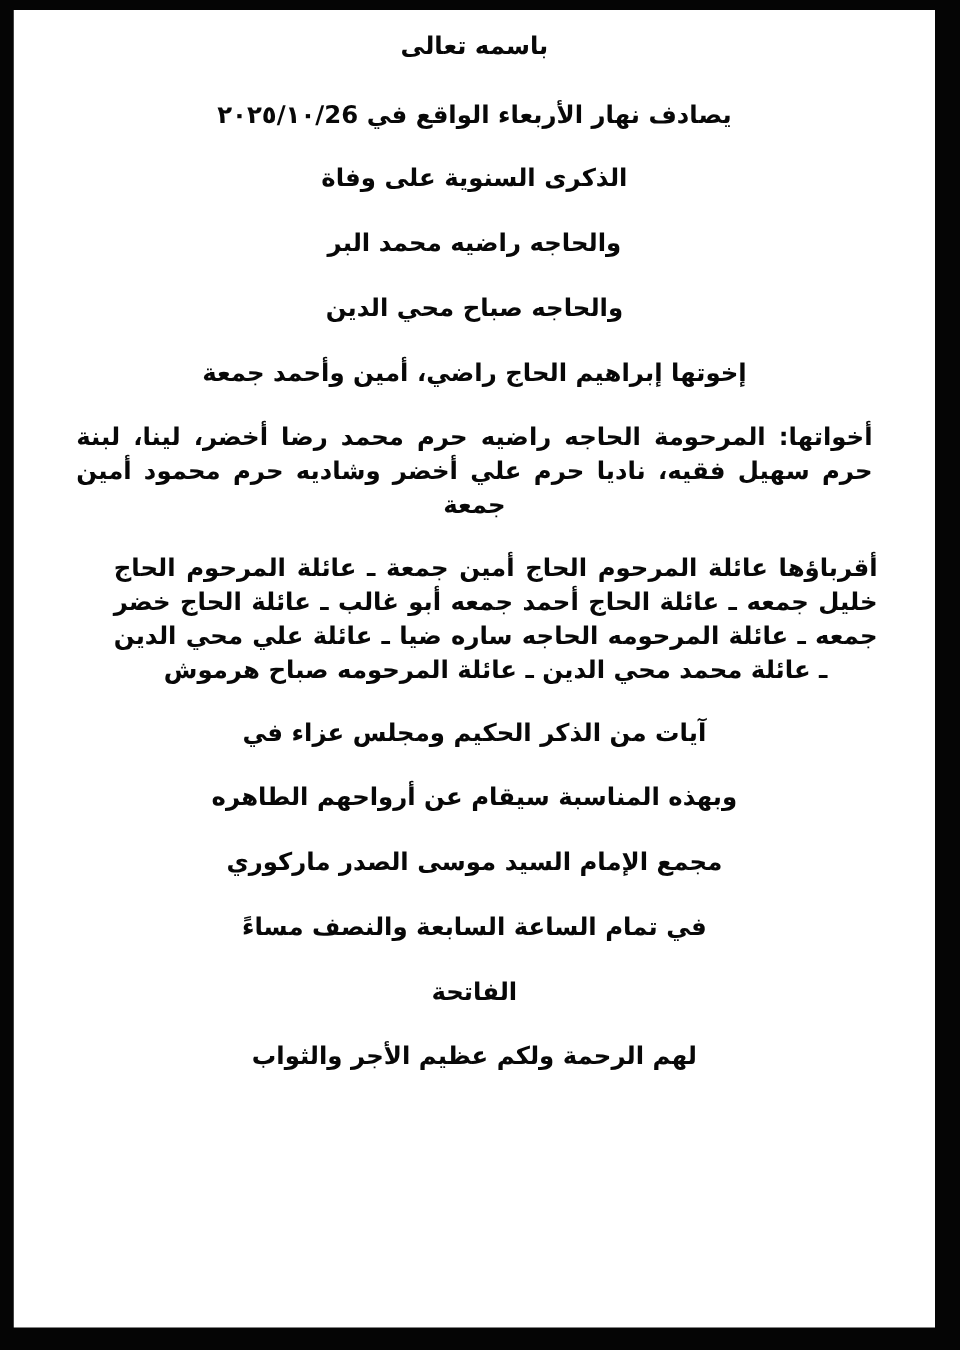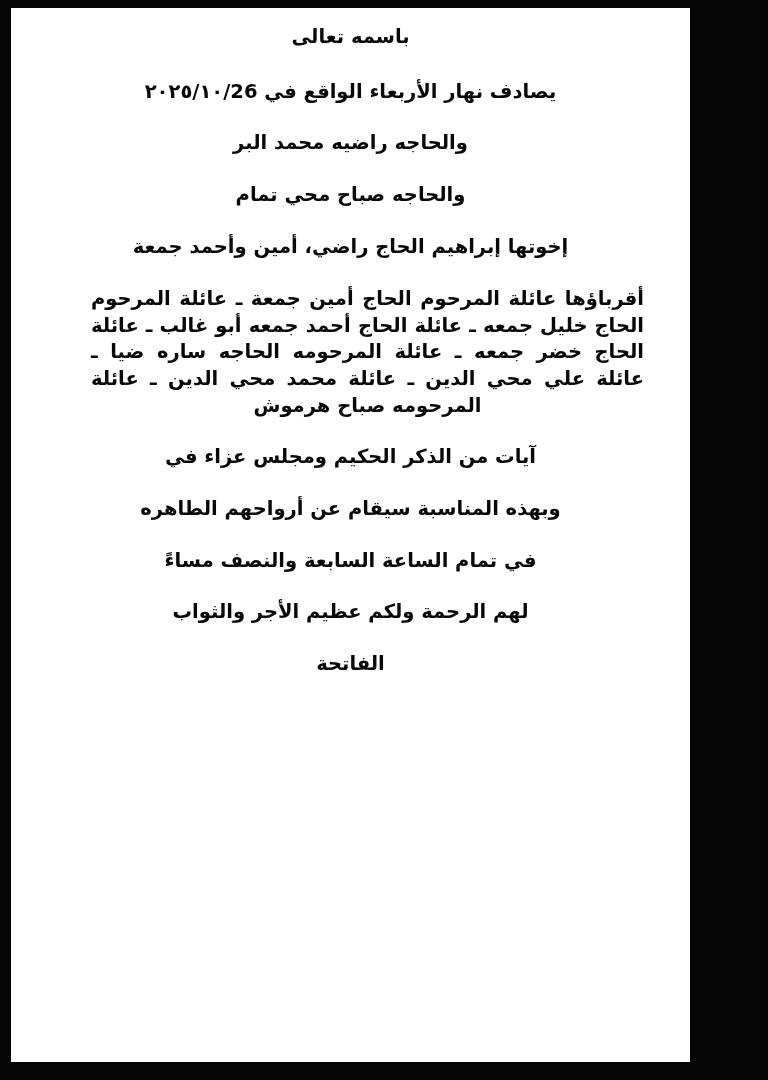--- a/index.html
+++ b/index.html
@@ -24,21 +24,21 @@
     height: 1080px;
     background: #050505;
     box-sizing: border-box;
   }
 
   
   #paper {
     position: absolute;
     left: 11px;
     top: 8px;
-    width: 679px;
+    width: 737px;
     height: 1054px;
     background: #ffffff;
     box-sizing: border-box;
     overflow: hidden;
   }
 
   #content {
     box-sizing: border-box;
     padding: 16px 44px 0 44px;
     width: 100%;
@@ -87,38 +87,41 @@
 <body>
 
 <div id="notice-frame">
   <div id="paper">
     <div id="content">
 
       <p class="line stmt first">باسمه تعالى</p>
 
       <p class="line stmt">يصادف نهار الأربعاء الواقع في ٢٠٢٥/١٠/26</p>
 
+      <p class="line stmt">الذكرى السنوية على وفاة</p>
 
 
       <p class="line stmt">والحاجه راضيه محمد البر</p>
 
-      <p class="line stmt">والحاجه صباح محي تمام</p>
+      <p class="line stmt">والحاجه صباح محي الدين</p>
 
       <p class="line stmt">إخوتها إبراهيم الحاج راضي، أمين وأحمد جمعة</p>
 
+      <p class="line para">أخواتها: المرحومة الحاجه راضيه حرم محمد رضا أخضر، لينا، لبنة حرم سهيل فقيه، ناديا حرم علي أخضر وشاديه حرم محمود أمين جمعة</p>
 
       <p class="line para wide">أقرباؤها عائلة المرحوم الحاج أمين جمعة ـ عائلة المرحوم الحاج خليل جمعه ـ عائلة الحاج أحمد جمعه أبو غالب ـ عائلة الحاج خضر جمعه ـ عائلة المرحومه الحاجه ساره ضيا ـ عائلة علي محي الدين ـ عائلة محمد محي الدين ـ عائلة المرحومه صباح هرموش</p>
 
       <p class="line stmt">آيات من الذكر الحكيم ومجلس عزاء في</p>
 
       <p class="line stmt">وبهذه المناسبة سيقام عن أرواحهم الطاهره</p>
 
+      <p class="line stmt">مجمع الإمام السيد موسى الصدر ماركوري</p>
 
       <p class="line stmt">في تمام الساعة السابعة والنصف مساءً</p>
 
 
+      <p class="line stmt">الفاتحة</p>
+
       <p class="line stmt">لهم الرحمة ولكم عظيم الأجر والثواب</p>
-
-      <p class="line stmt">الفاتحة</p>
 
     </div>
   </div>
 </div>
 
 </body></html>

